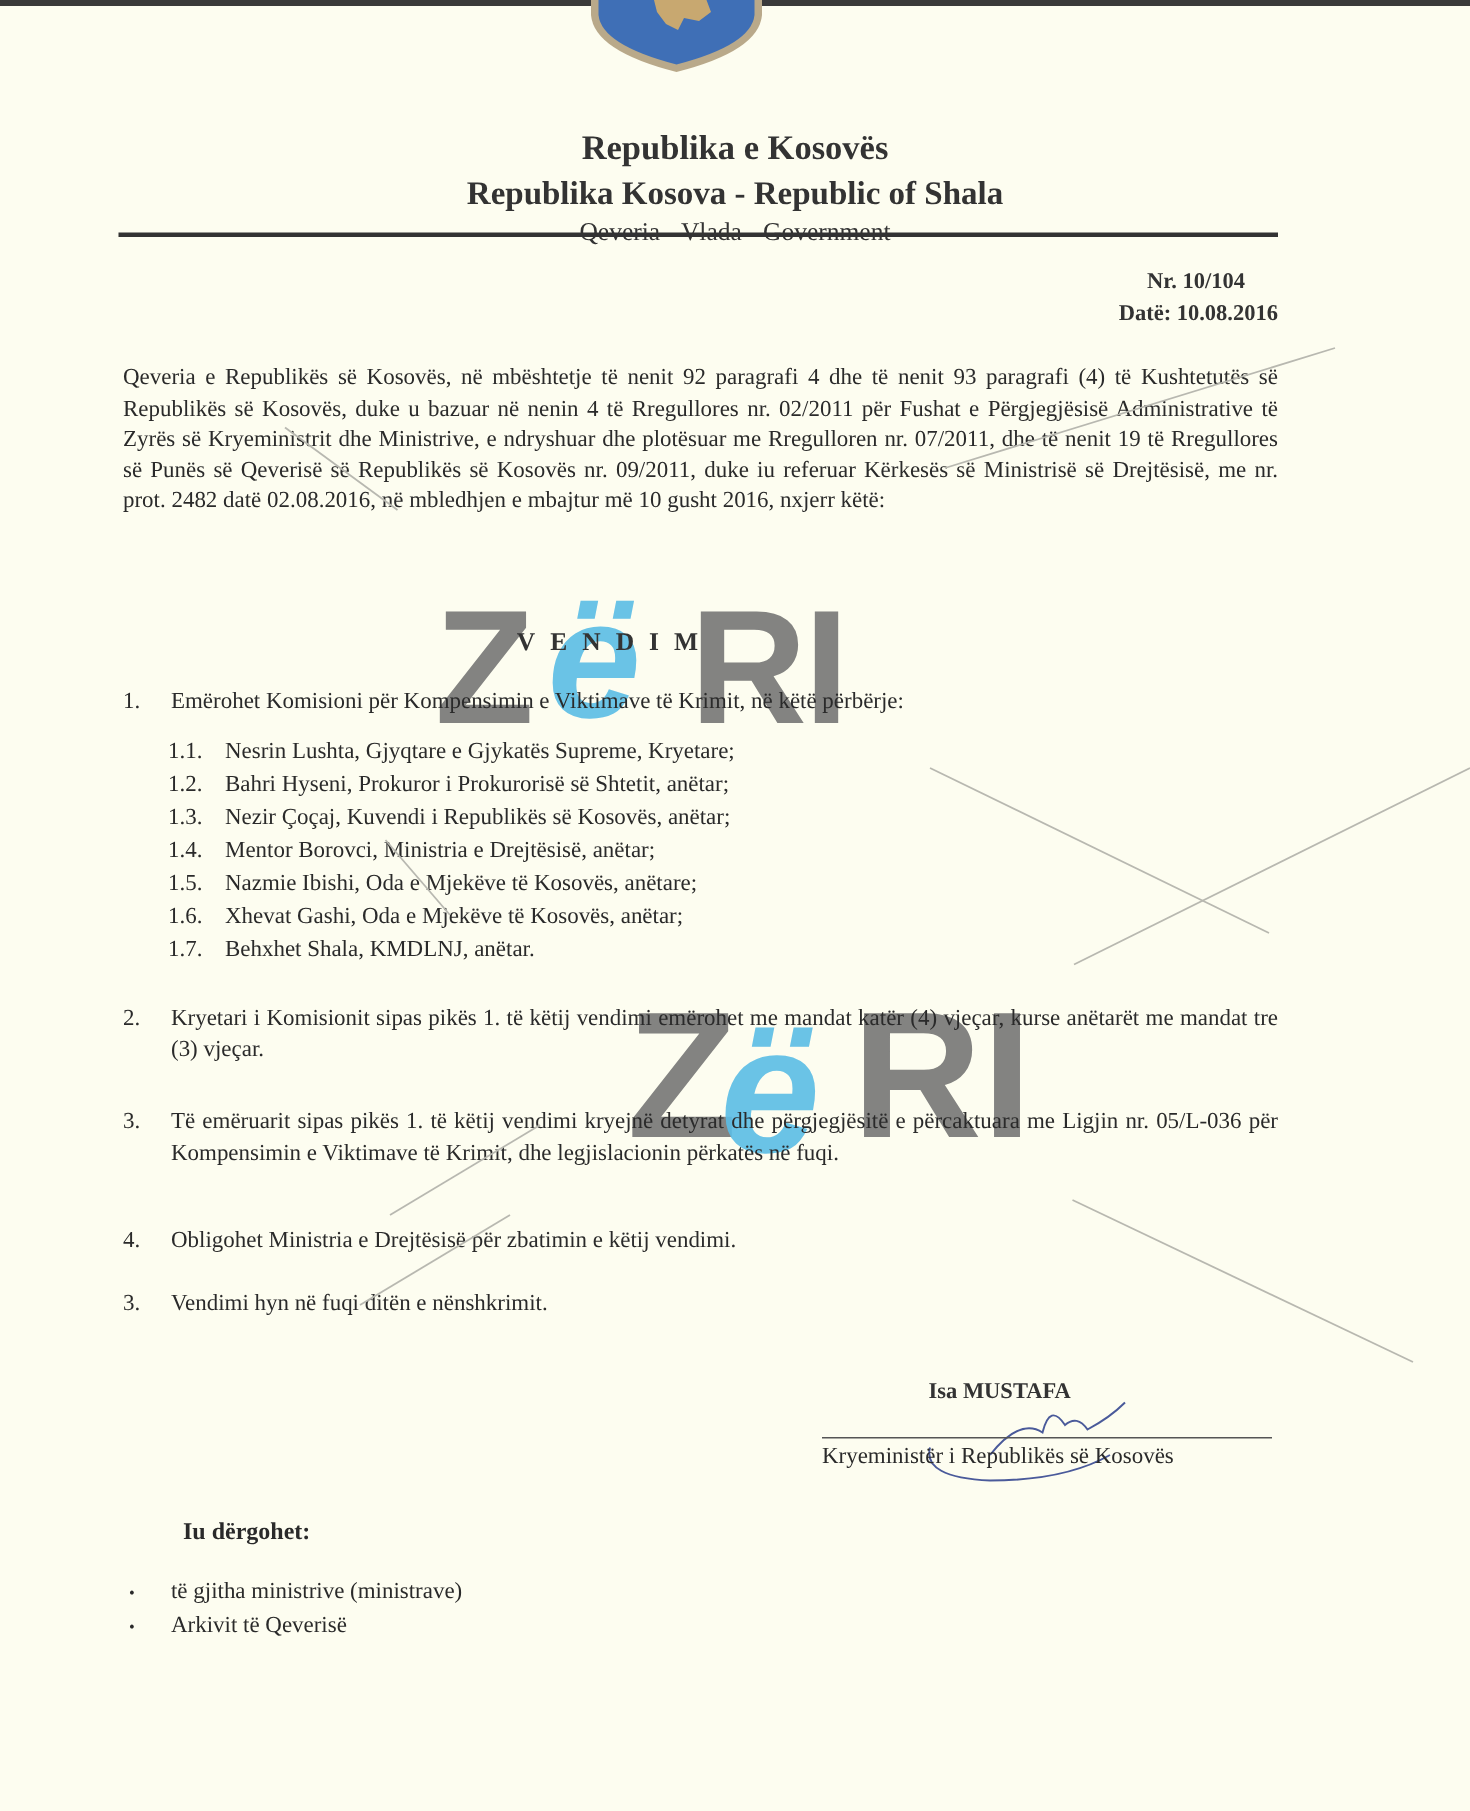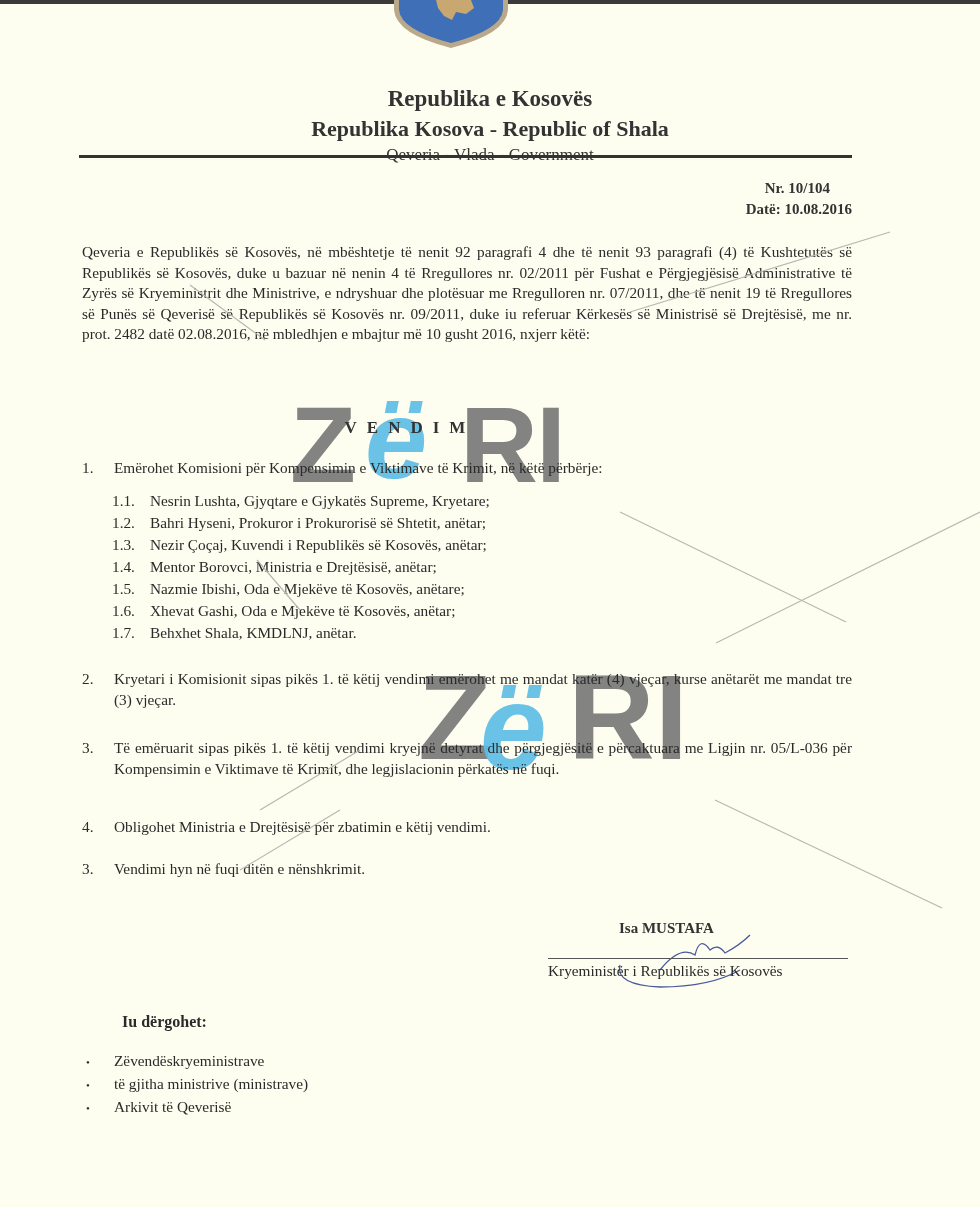--- a/index.html
+++ b/index.html
@@ -98,21 +98,20 @@
 
 <div class="sig-name">Isa MUSTAFA</div>
 <svg class="sig-scribble" viewBox="0 0 200 75">
   <path d="M60 55 Q80 30 95 40 Q100 20 110 35 Q118 28 125 38 Q140 30 150 20 M20 50 Q15 70 60 72 Q110 72 140 55" stroke="#4a5a9a" stroke-width="1.3" fill="none"></path>
 </svg>
 <div class="sig-line"></div>
 <div class="sig-title">Kryeministër i Republikës së Kosovës</div>
 
 <div class="dist-h">Iu dërgohet:</div>
 <div class="dist">
-  <div><span class="b">•</span><span>Zëvendëskryeministrave</span></div>
   <div><span class="b">•</span><span>të gjitha ministrive (ministrave)</span></div>
   <div><span class="b">•</span><span>Arkivit të Qeverisë</span></div>
 </div>
 
 <svg class="lines" viewBox="0 0 980 1207">
   <g stroke="#b8b8b0" stroke-width="1.2" fill="none">
     <line x1="630" y1="312" x2="890" y2="232"></line>
     <line x1="190" y1="285" x2="265" y2="340"></line>
     <line x1="620" y1="512" x2="846" y2="622"></line>
     <line x1="716" y1="643" x2="980" y2="512"></line>

